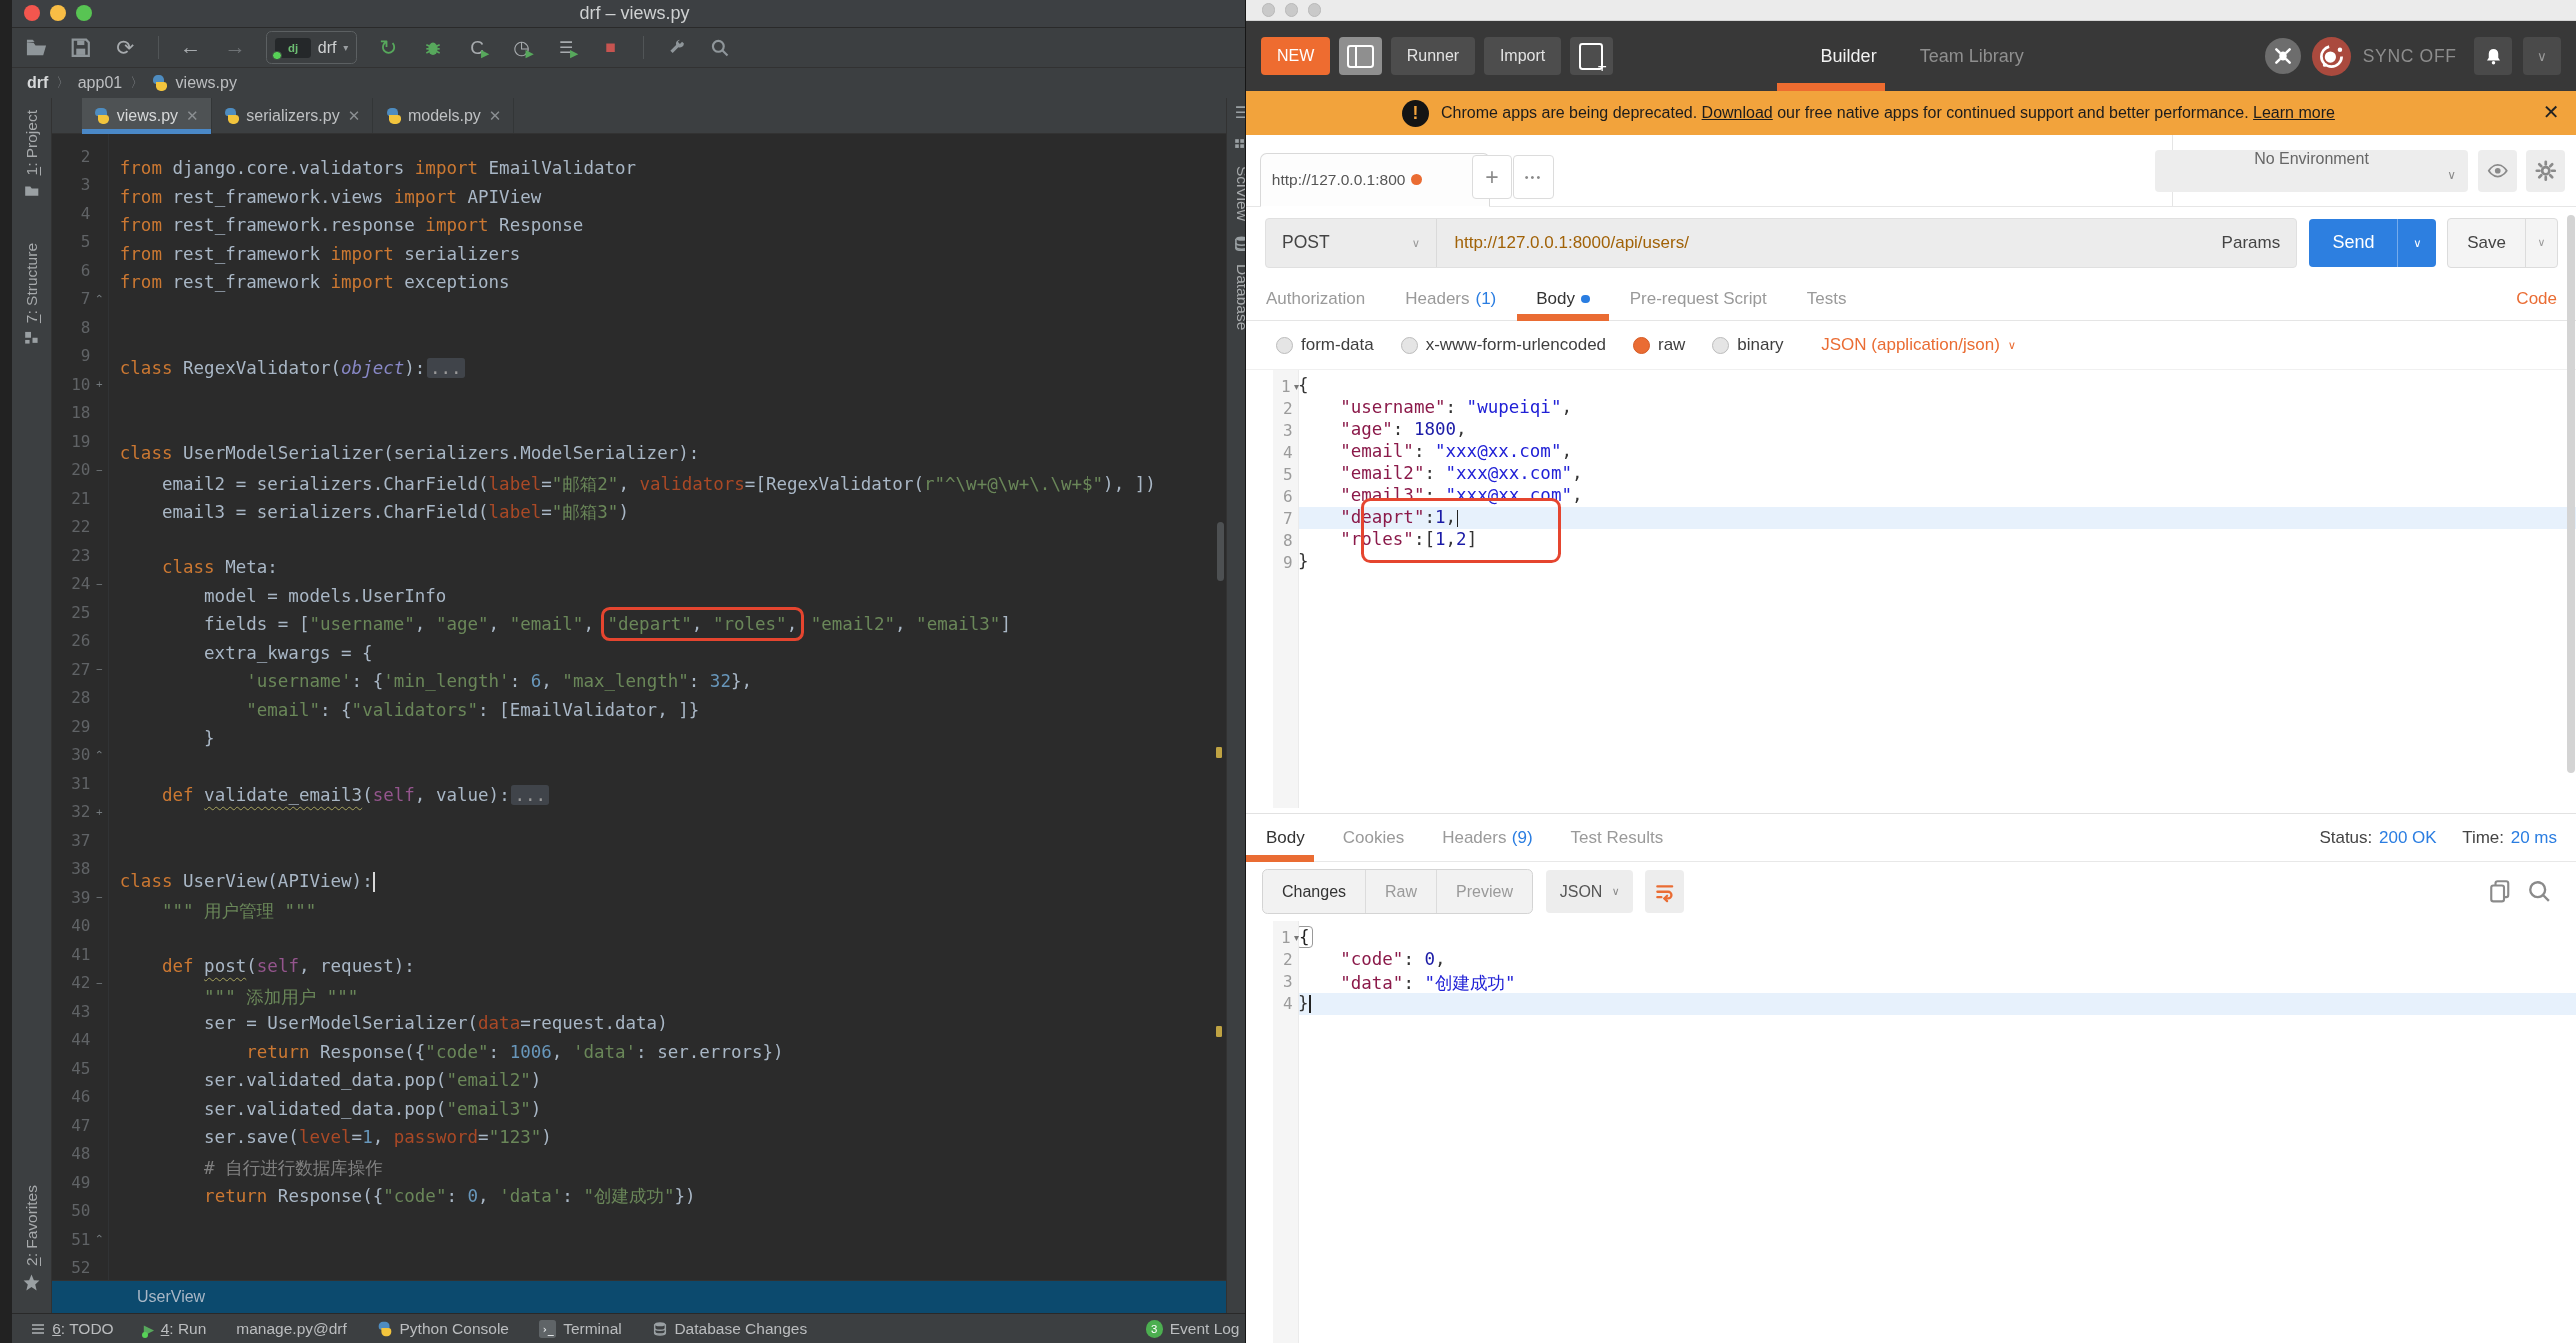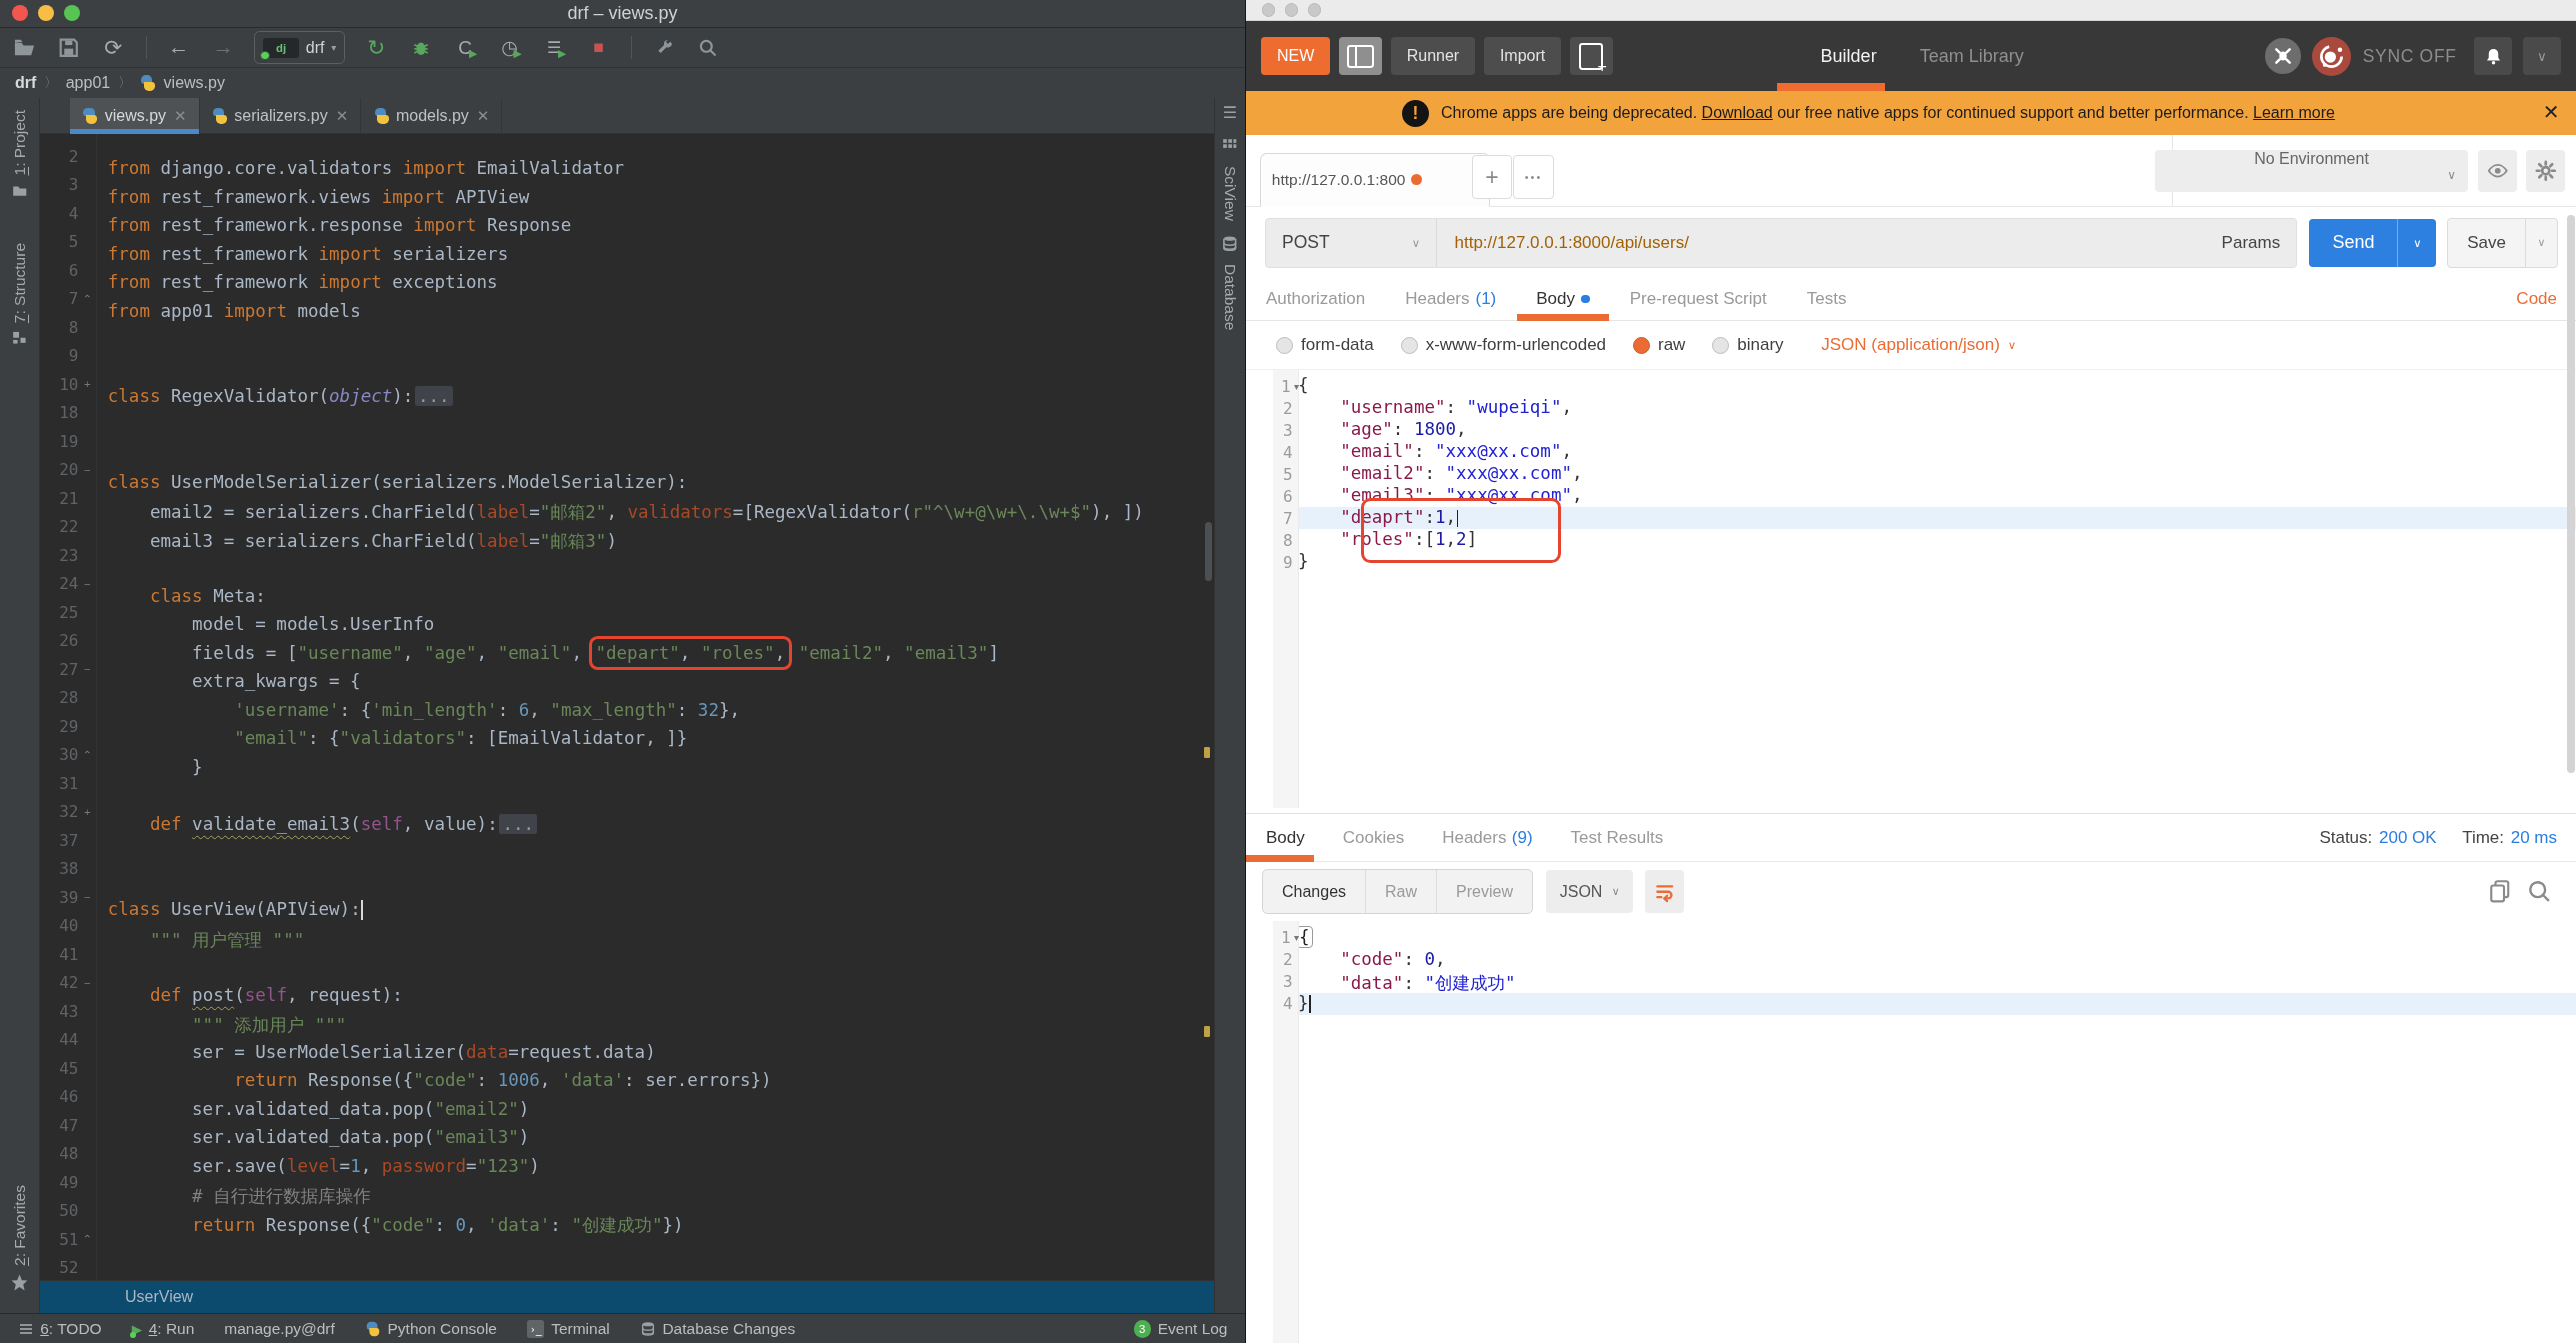--- a/index.html
+++ b/index.html
@@ -1,18 +1,18 @@
 <!DOCTYPE html>
 <html style="font-size:10.8px"><head>
 <meta charset="utf-8">
 <style>
   html,body{margin:0;padding:0;background:#222;}
   .root{position:relative;width:2576px;height:1344px;overflow:hidden;font-family:"Liberation Sans",sans-serif;-webkit-font-smoothing:antialiased;}
   
-  .pycharm{position:absolute;left:0;top:0;width:1245px;height:1344px;background:#3c3f41;display:flex;flex-direction:column;}
+  .pycharm{position:absolute;left:12px;top:0;width:1245px;height:1344px;background:#3c3f41;display:flex;flex-direction:column;}
   .pc-title{height:27px;background:#3d4043;border-bottom:0.7px solid #2a2a2a;position:relative;display:flex;align-items:center;justify-content:center;flex:none;}
   .tlights{position:absolute;left:12px;top:5.4px;display:flex;gap:10px;}
   .tlight{width:16px;height:16px;border-radius:50%;}
   .tl-red{background:#f3564e;}.tl-yellow{background:#f8bd45;}.tl-green{background:#58c453;}
   .pc-title .title{color:#cfd1d2;font-size:18px;}
   .pc-toolbar{height:39px;flex:none;display:flex;align-items:center;padding-left:10.8px;gap:17.5px;border-bottom:0.7px solid #323232;}
   .tbi{width:27px;height:27px;display:flex;align-items:center;justify-content:center;color:#a7abae;font-size:21.5px;position:relative;}
   .tbsep{width:0.7px;height:23px;background:#515557;margin:0 1.3px;}
   .runcombo{display:flex;align-items:center;gap:6.7px;border:0.7px solid #5c6062;border-radius:5.4px;height:31px;padding:0 8px;}
   .djbadge{width:36px;height:20px;background:#25282a;border-radius:3.4px;color:#6dbf73;font-weight:bold;font-size:11.4px;display:flex;align-items:center;justify-content:center;position:relative;}
@@ -425,21 +425,20 @@
               <div class="gl">
                 <span class="num">52</span>
               </div>
             </div>
           <div class="codecol" id="pc-code">
               <div class="cl"><span class="c-kw">from</span><span class="c-t"> django.core.validators </span><span class="c-kw">import</span><span class="c-t"> EmailValidator</span></div>
               <div class="cl"><span class="c-kw">from</span><span class="c-t"> rest_framework.views </span><span class="c-kw">import</span><span class="c-t"> APIView</span></div>
               <div class="cl"><span class="c-kw">from</span><span class="c-t"> rest_framework.response </span><span class="c-kw">import</span><span class="c-t"> Response</span></div>
               <div class="cl"><span class="c-kw">from</span><span class="c-t"> rest_framework </span><span class="c-kw">import</span><span class="c-t"> serializers</span></div>
               <div class="cl"><span class="c-kw">from</span><span class="c-t"> rest_framework </span><span class="c-kw">import</span><span class="c-t"> exceptions</span></div>
-              <div class="cl"><span class="c-kw">from</span><span class="c-t"> app01 </span><span class="c-kw">import</span><span class="c-t"> models</span></div>
               <div class="cl"></div>
               <div class="cl"></div>
               <div class="cl"><span class="c-kw">class</span><span class="c-t"> RegexValidator(</span><span class="c-bi">object</span><span class="c-t">):</span><span class="c-fold">...</span></div>
               <div class="cl"></div>
               <div class="cl"></div>
               <div class="cl"><span class="c-kw">class</span><span class="c-t"> UserModelSerializer(serializers.ModelSerializer):</span></div>
               <div class="cl"><span class="c-t">    email2 = serializers.CharField(</span><span class="c-arg">label</span><span class="c-t">=</span><span class="c-s">"邮箱2"</span><span class="c-t">, </span><span class="c-arg">validators</span><span class="c-t">=[RegexValidator(</span><span class="c-s">r"^\w+@\w+\.\w+$"</span><span class="c-t">), ])</span></div>
               <div class="cl"><span class="c-t">    email3 = serializers.CharField(</span><span class="c-arg">label</span><span class="c-t">=</span><span class="c-s">"邮箱3"</span><span class="c-t">)</span></div>
               <div class="cl"></div>
               <div class="cl"><span class="c-t">    </span><span class="c-kw">class</span><span class="c-t"> Meta:</span></div>

